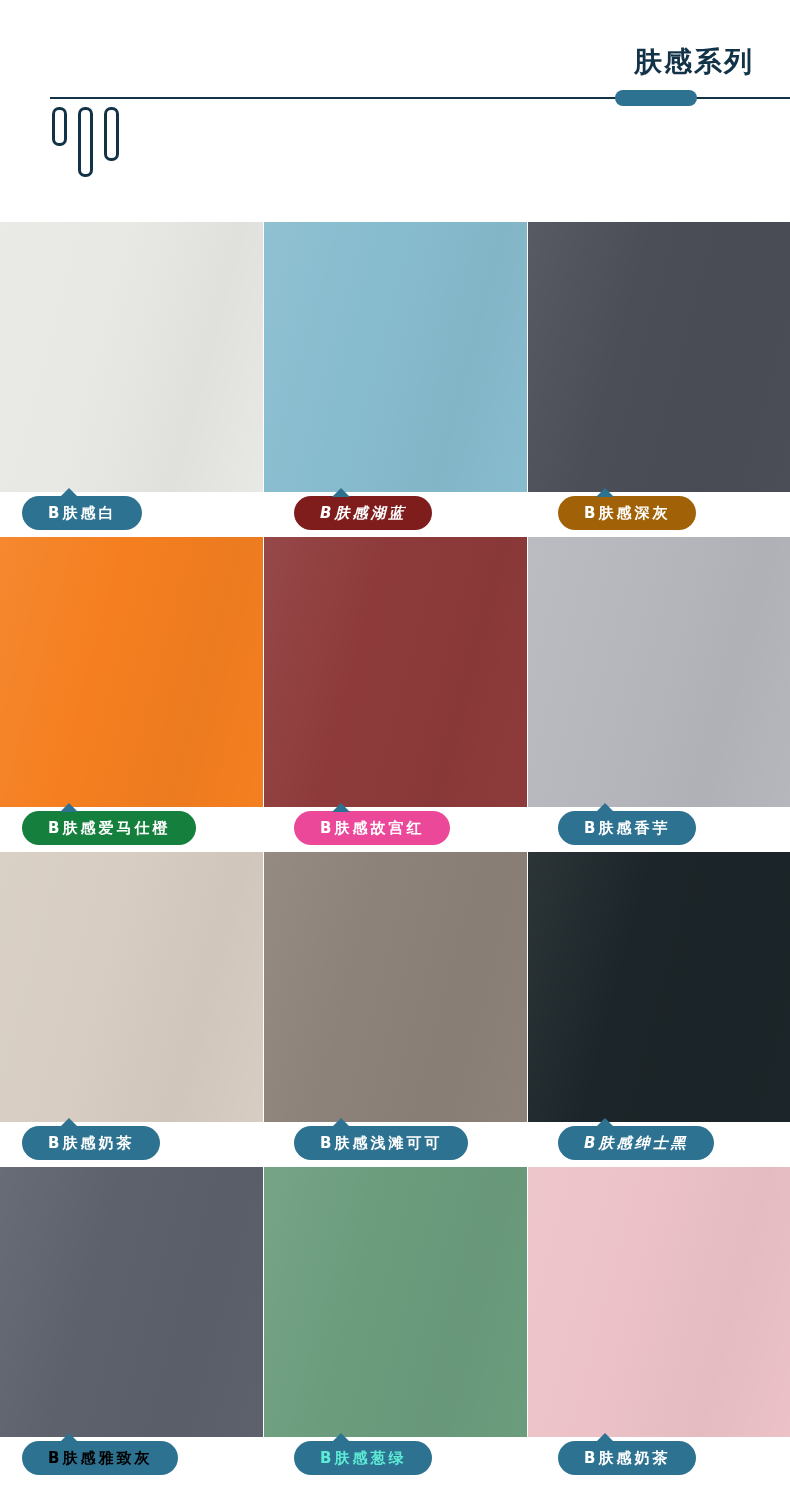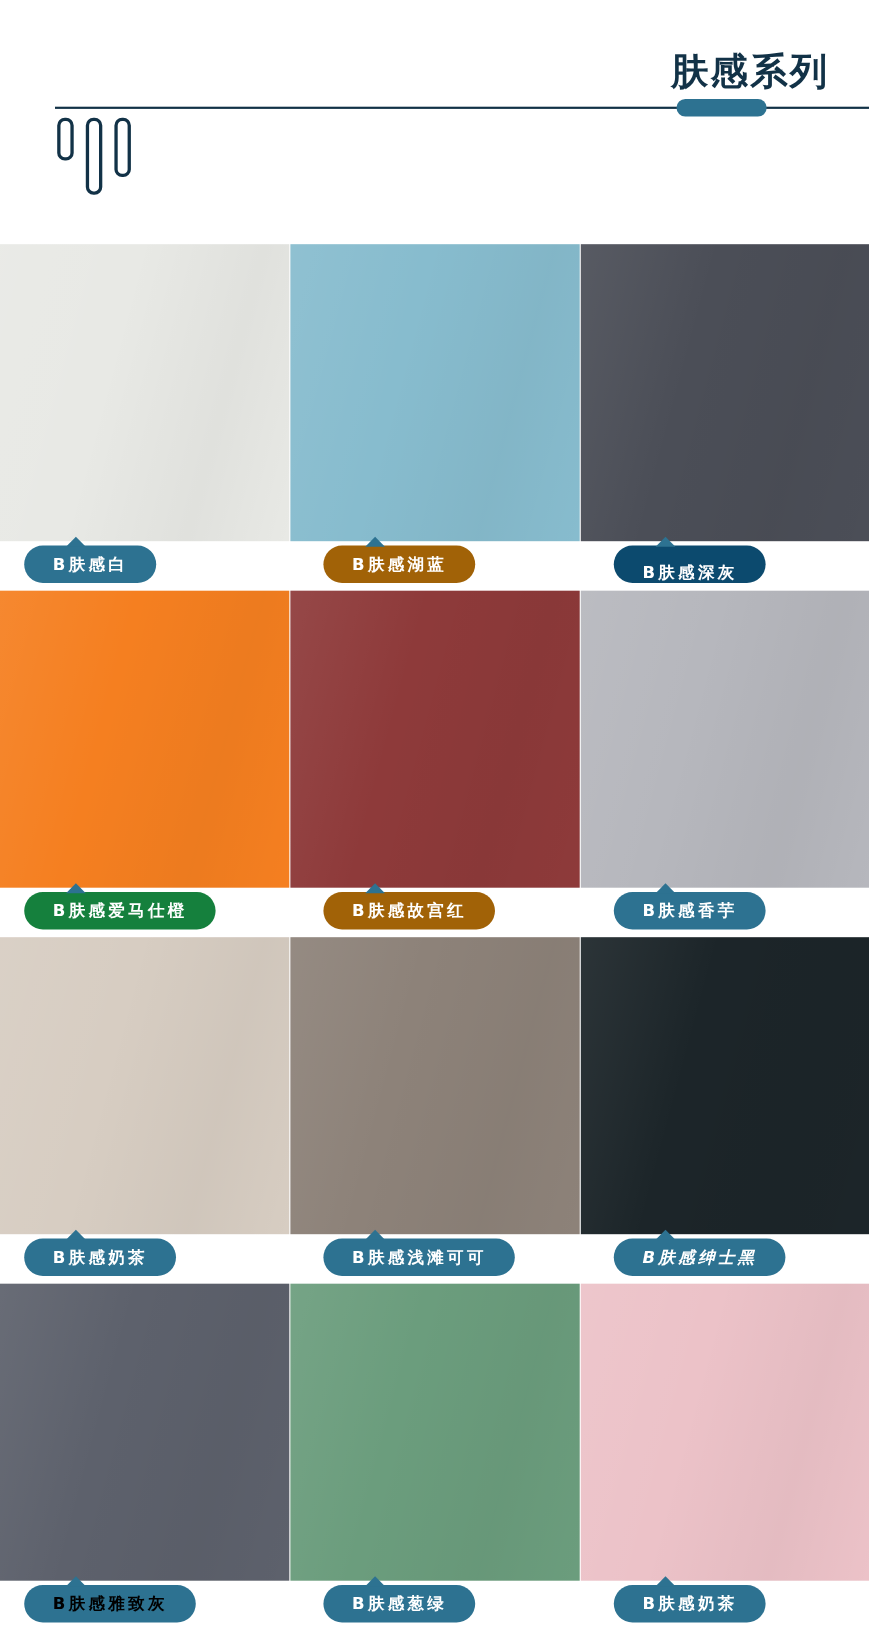--- a/index.html
+++ b/index.html
@@ -20,21 +20,21 @@
   .header {
     position: relative;
     width: 790px;
     height: 222px;
     background: #ffffff;
   }
   .header-title {
     position: absolute;
     right: 36px;
     top: 48px;
-    font-size: 34px;
+    font-size: 28px;
     font-weight: bold;
     color: #123247;
     letter-spacing: 2px;
     line-height: 1;
     white-space: nowrap;
   }
   .header-rule {
     position: absolute;
     left: 50px;
     top: 97px;
@@ -163,42 +163,42 @@
 
   <div class="row">
     <div class="cell">
       <div class="swatch" style="background-color: rgb(232, 233, 229);"></div>
       <div class="label-pill" style="background: rgb(45, 114, 145); color: rgb(255, 255, 255);">
         <span class="pill-text">B肤感白</span>
       </div>
     </div>
     <div class="cell mid">
       <div class="swatch" style="background-color: rgb(135, 188, 206);"></div>
+      <div class="label-pill" style="background: #7f1d1d; color: rgb(255, 255, 255); font-style: italic;">
+        <span class="pill-text">B肤感湖蓝</span>
+      </div>
+    </div>
+    <div class="cell">
+      <div class="swatch" style="background-color: rgb(75, 78, 87);"></div>
       <div class="label-pill" style="background: #a16207; color: rgb(255, 255, 255);">
-        <span class="pill-text">B肤感湖蓝</span>
-      </div>
-    </div>
-    <div class="cell">
-      <div class="swatch" style="background-color: rgb(75, 78, 87);"></div>
-      <div class="label-pill" style="background: #0c4a6e; color: rgb(255, 255, 255); align-items: flex-end;">
         <span class="pill-text">B肤感深灰</span>
       </div>
     </div>
   </div>
 
   <div class="row">
     <div class="cell">
       <div class="swatch" style="background-color: rgb(245, 127, 32);"></div>
       <div class="label-pill" style="background: #15803d; color: rgb(255, 255, 255);">
         <span class="pill-text">B肤感爱马仕橙</span>
       </div>
     </div>
     <div class="cell mid">
       <div class="swatch" style="background-color: rgb(142, 58, 58);"></div>
-      <div class="label-pill" style="background: #a16207; color: rgb(255, 255, 255);">
+      <div class="label-pill" style="background: #ec4899; color: rgb(255, 255, 255);">
         <span class="pill-text">B肤感故宫红</span>
       </div>
     </div>
     <div class="cell">
       <div class="swatch" style="background-color: rgb(182, 183, 189);"></div>
       <div class="label-pill" style="background: rgb(45, 114, 145); color: rgb(255, 255, 255);">
         <span class="pill-text">B肤感香芋</span>
       </div>
     </div>
   </div>
@@ -226,21 +226,21 @@
 
   <div class="row">
     <div class="cell">
       <div class="swatch" style="background-color: rgb(93, 97, 108);"></div>
       <div class="label-pill" style="background: rgb(45, 114, 145); color: #000000;">
         <span class="pill-text">B肤感雅致灰</span>
       </div>
     </div>
     <div class="cell mid">
       <div class="swatch" style="background-color: rgb(107, 157, 125);"></div>
-      <div class="label-pill" style="background: rgb(45, 114, 145); color: #ffffff;">
+      <div class="label-pill" style="background: rgb(45, 114, 145); color: #5eead4;">
         <span class="pill-text">B肤感葱绿</span>
       </div>
     </div>
     <div class="cell">
       <div class="swatch" style="background-color: rgb(236, 194, 200);"></div>
       <div class="label-pill" style="background: rgb(45, 114, 145); color: rgb(255, 255, 255);">
         <span class="pill-text">B肤感奶茶</span>
       </div>
     </div>
   </div>

